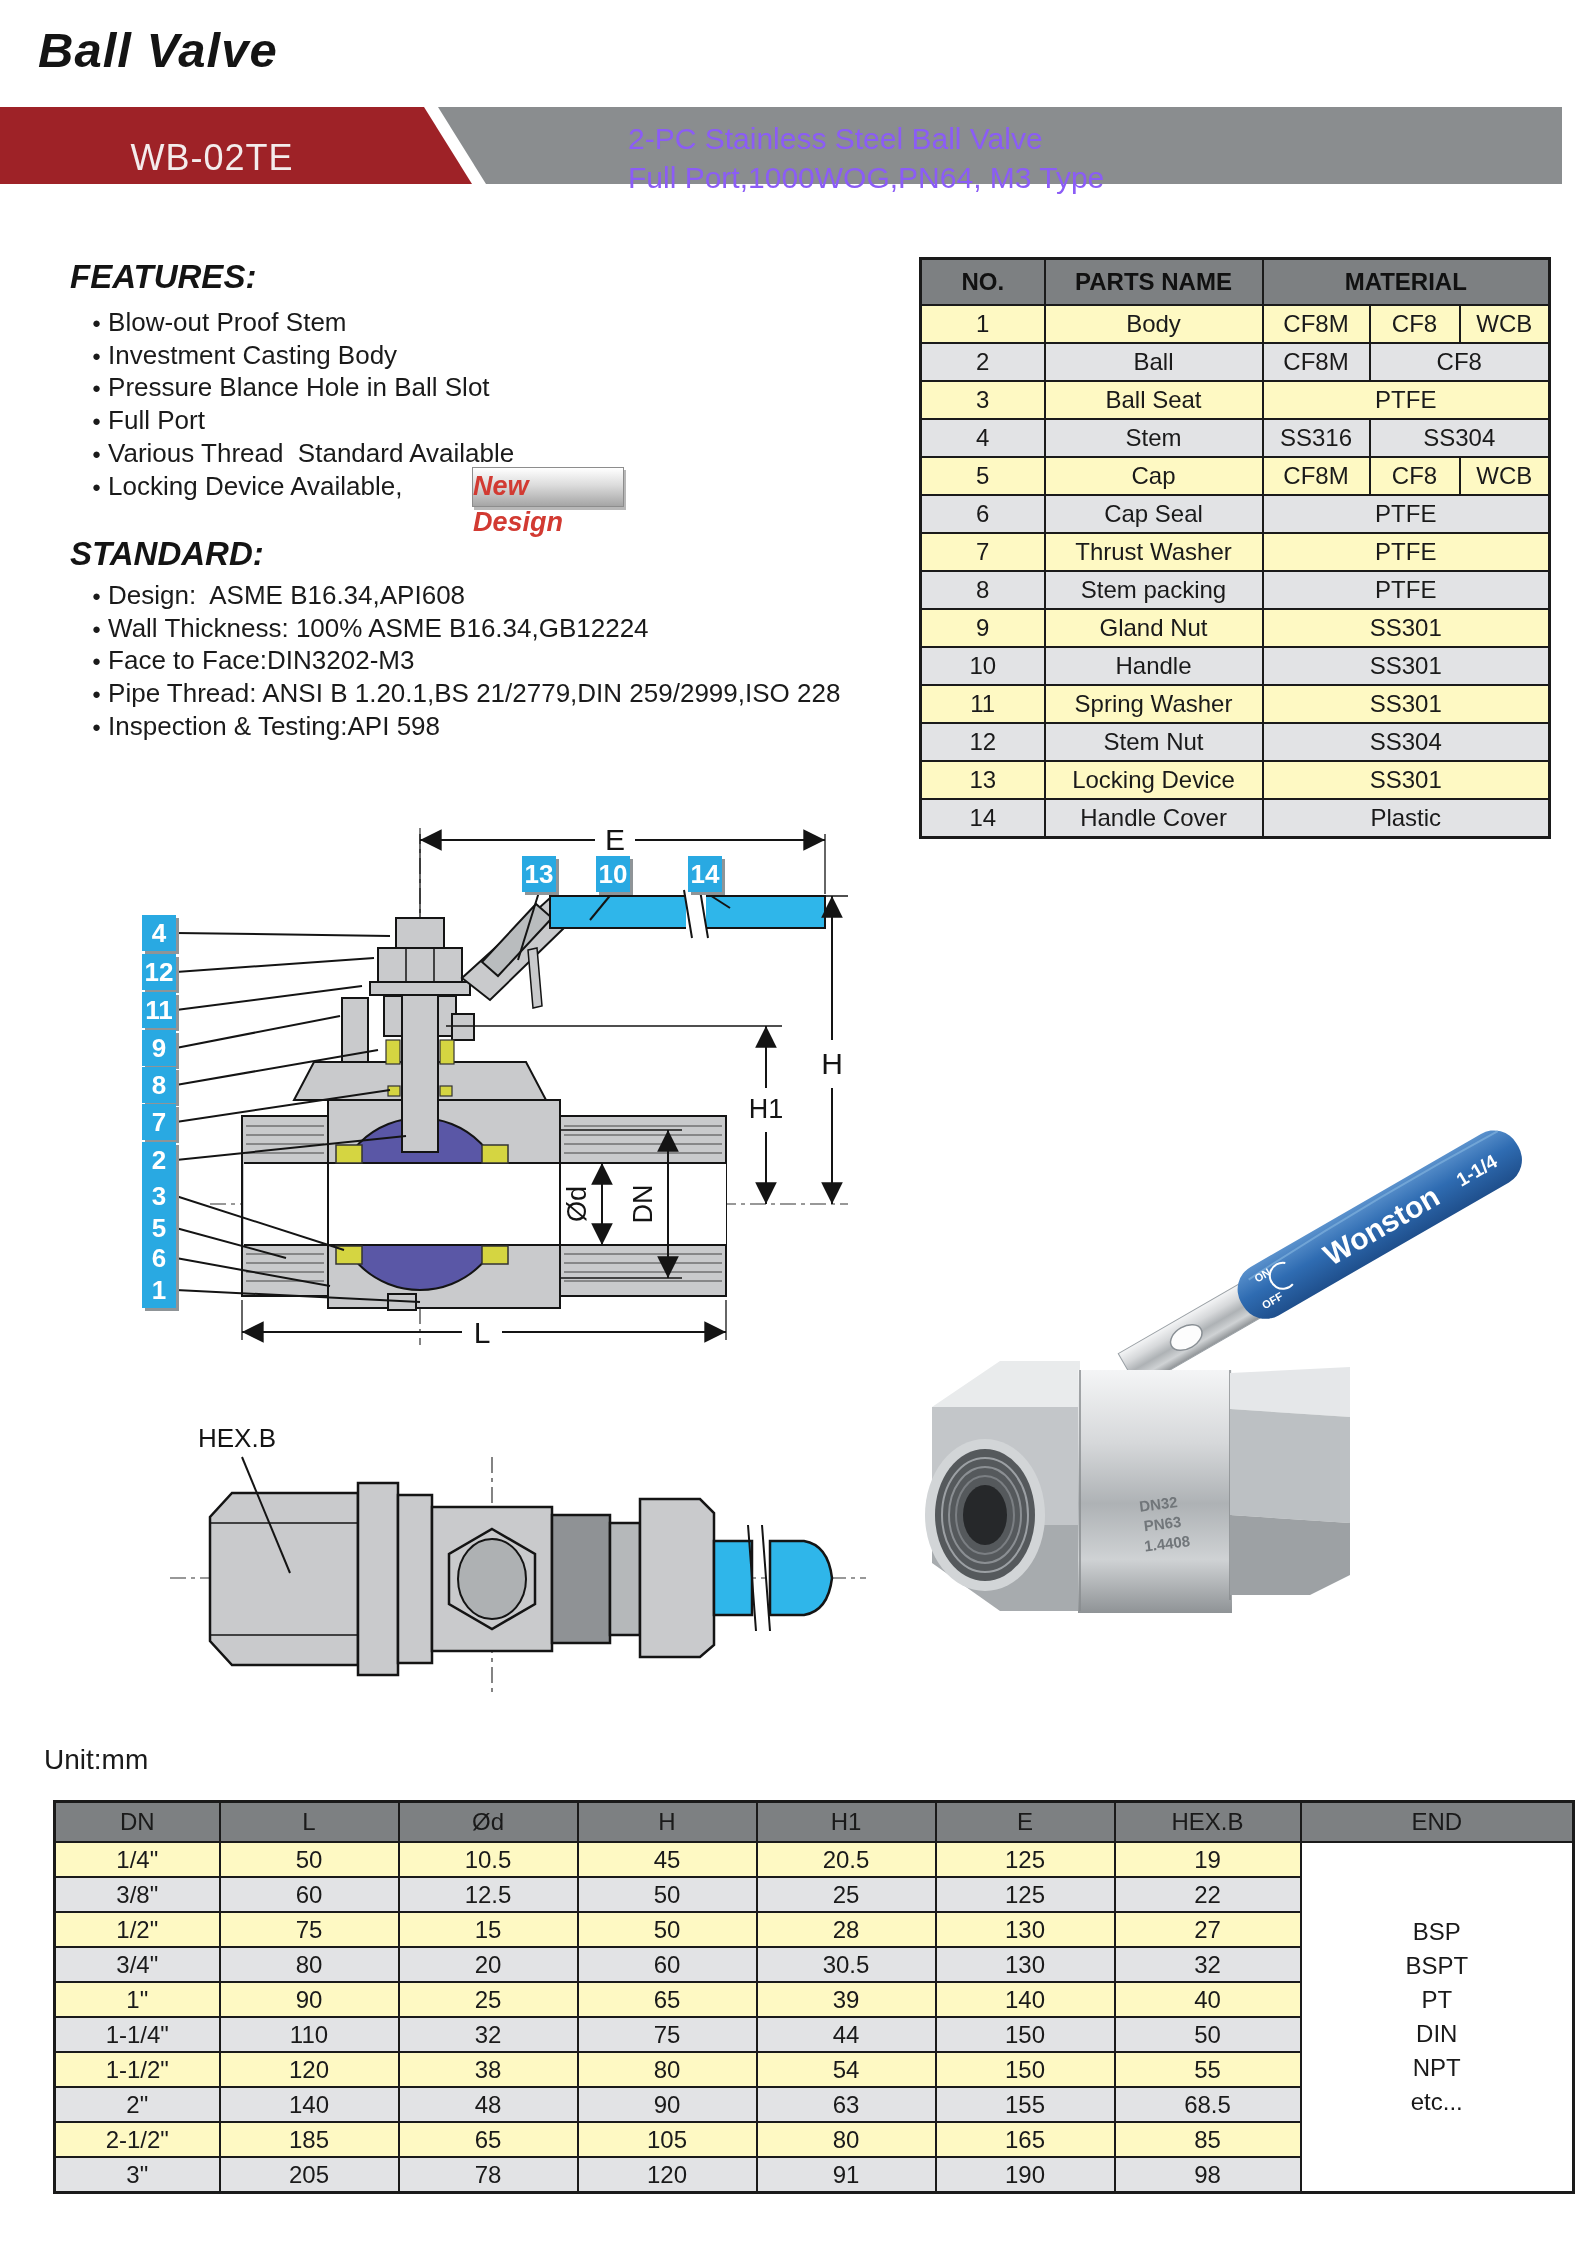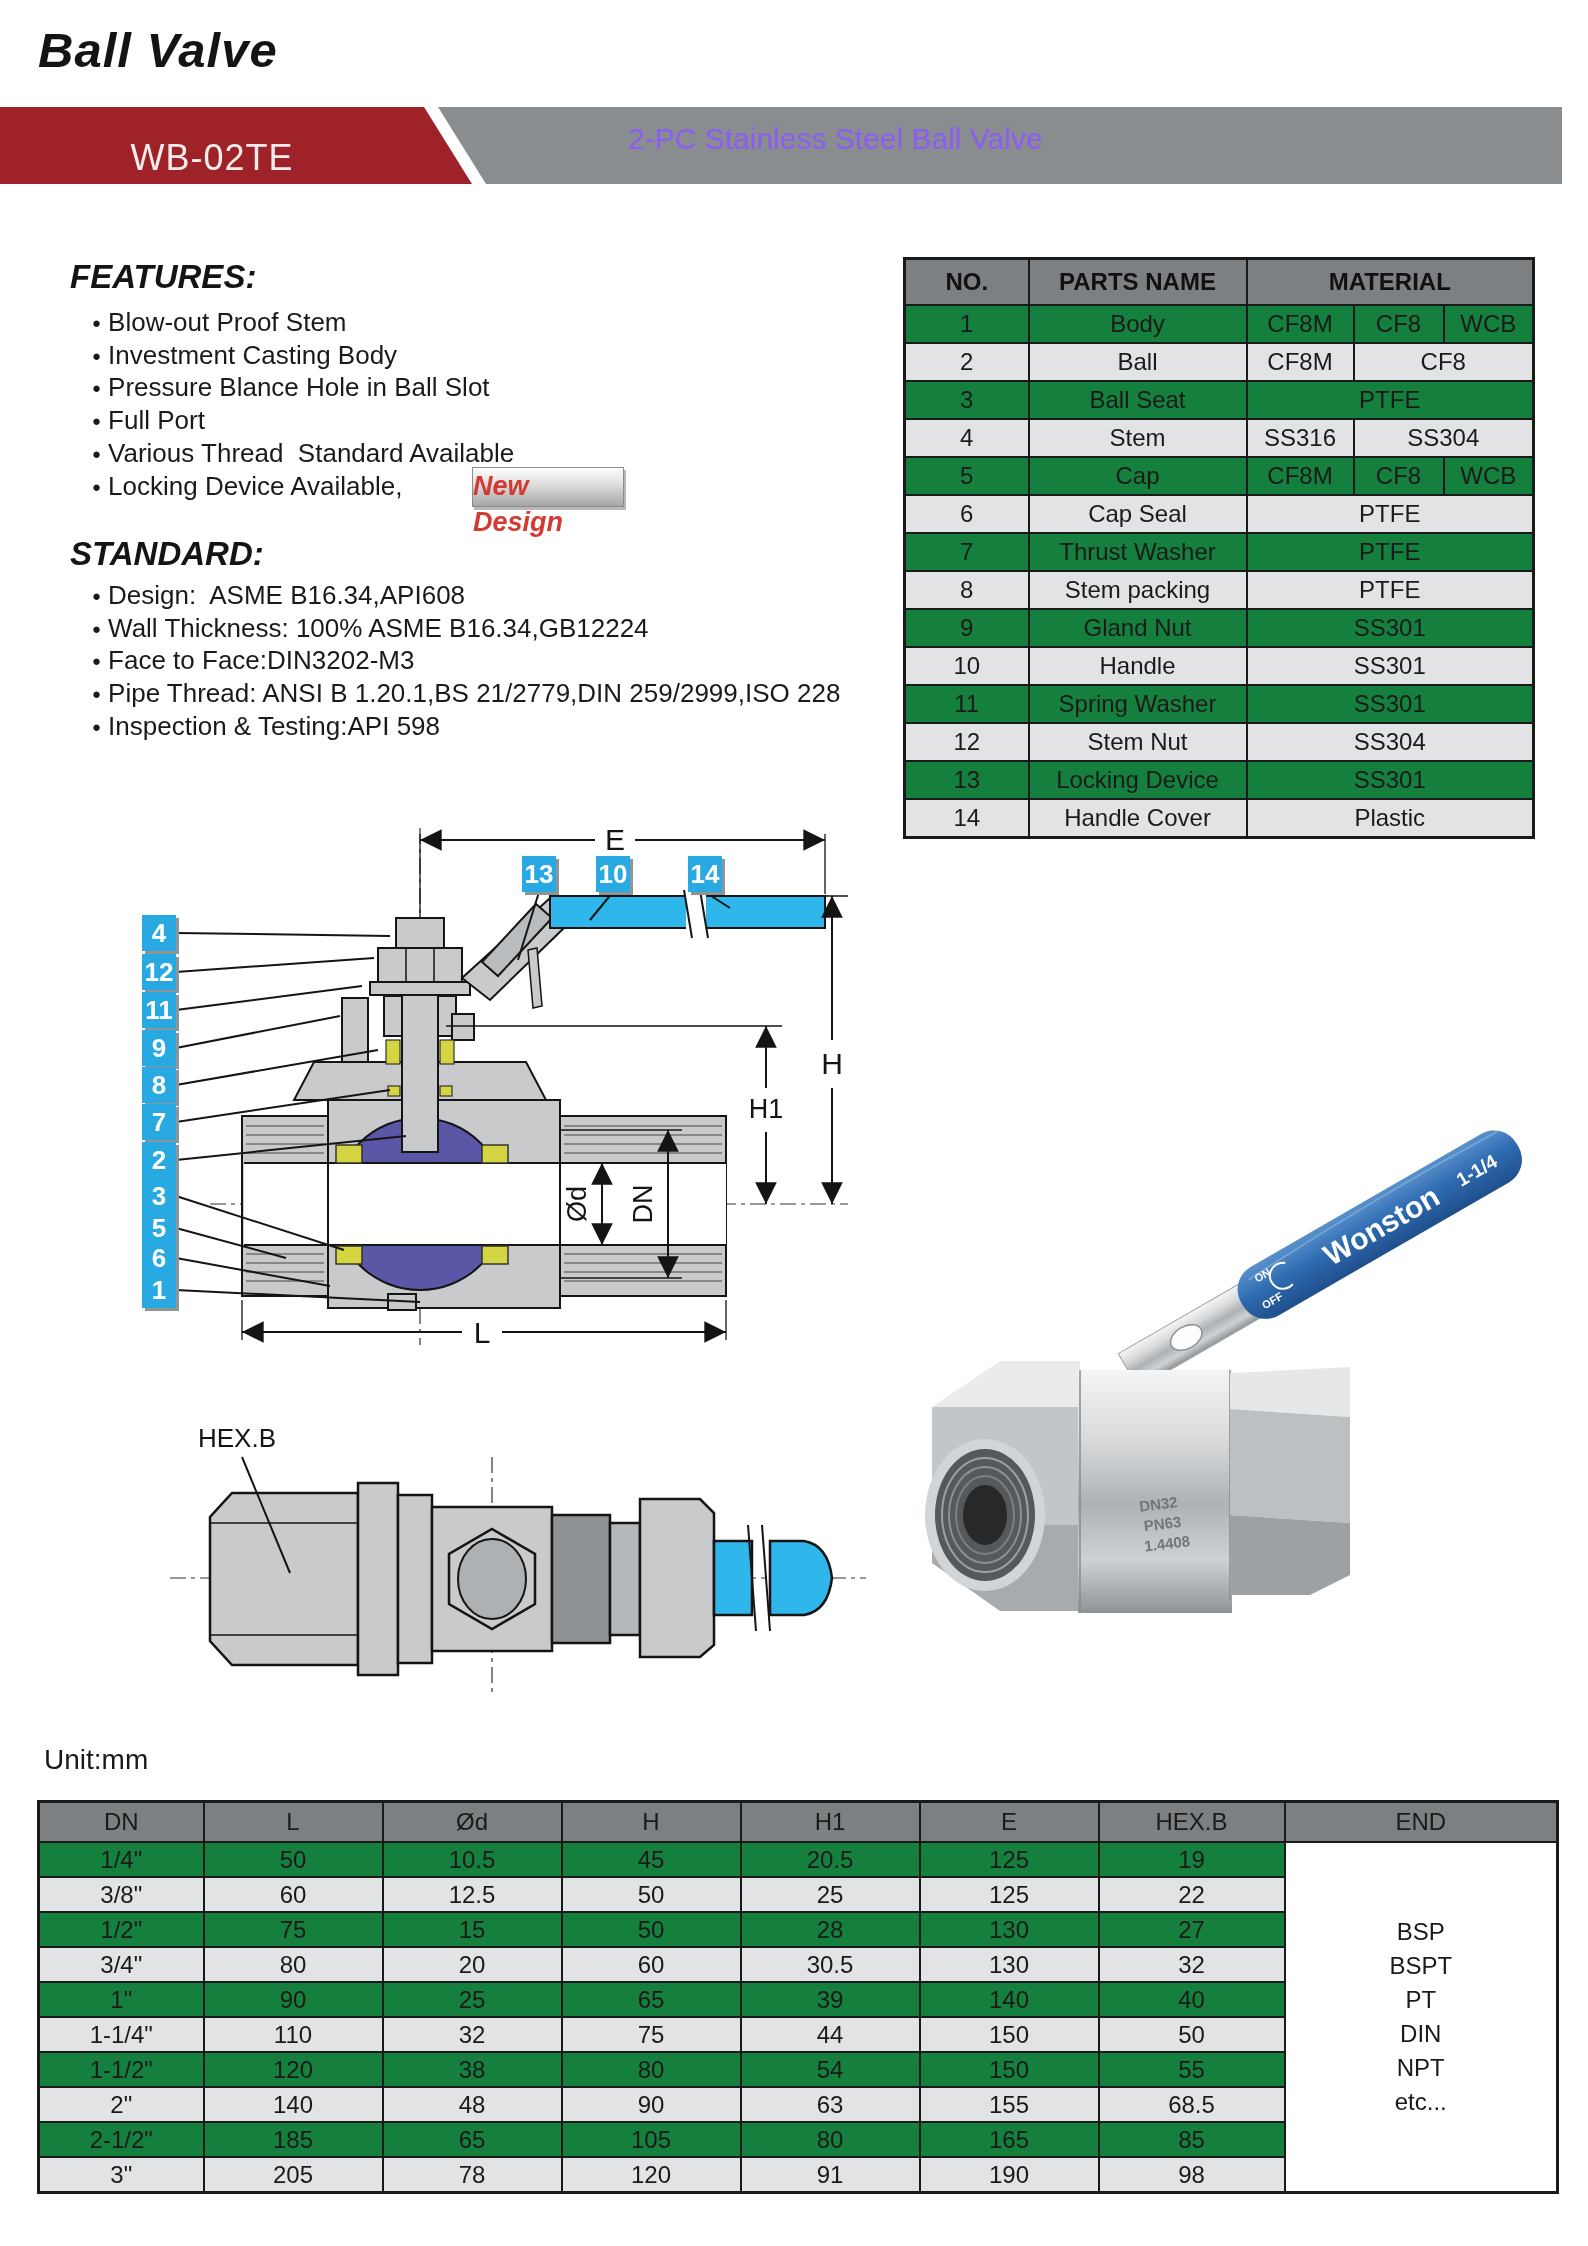--- a/index.html
+++ b/index.html
@@ -19,21 +19,21 @@
   
   .sec-head{position:absolute;font-size:33px;font-weight:bold;font-style:italic;color:#141414;}
   .blist{position:absolute;left:92px;}
   .blist .item{display:flex;align-items:center;height:32.8px;font-size:26px;white-space:pre;}
   .blist .dot{font-size:15px;margin-right:7px;}
   .badge{position:absolute;left:428px;top:467px;width:150px;height:38px;line-height:36px;text-align:left;
          background:linear-gradient(180deg,#ffffff 0%,#dcdcdc 45%,#a5a5a5 100%);
          border:1px solid #8d8d8d;box-shadow:2px 3px 0 rgba(125,125,125,.55);
          color:#d23a32;font-size:27px;font-weight:bold;font-style:italic;margin-left:44px;}
   
-  table{border-collapse:collapse;table-layout:fixed;position:absolute;background:#15803d;}
+  table{border-collapse:collapse;table-layout:fixed;position:absolute;background:#fef9c3;margin-left:16px;}
   td,th{border:2px solid #1a1a1a;text-align:center;vertical-align:middle;overflow:hidden;
         font-weight:normal;padding:0;}
   .parts{left:903px;top:257px;width:629px;border:3px solid #1a1a1a;font-size:24px;}
   .parts th{height:44px;background:#7d8082;font-weight:bold;color:#111;}
   .parts td{height:36px;}
   .dims{left:37px;top:1800px;width:1519px;border:3px solid #1a1a1a;font-size:24px;}
   .dims th{height:38px;background:#7d8082;color:#1a1a1a;}
   .dims td{height:33px;}
   tr.even td{background:#e2e3e5;}
   td.endcell{background:#ffffff !important;font-size:24px;line-height:34px;vertical-align:middle;}
@@ -50,20 +50,21 @@
 
 <div class="page">
 
   <div class="title">Ball Valve</div>
   <div class="banner">
     <div class="gray"></div>
     <div class="red"></div>
     <div class="model">WB-02TE</div>
     <div class="subtitle">
       <div>2-PC Stainless Steel Ball Valve</div>
+      <div>Full Port,1000WOG,PN64, M3 Type</div>
     </div>
   </div>
 
   <div class="sec-head" style="left:70px;top:258px;">FEATURES:</div>
   <div class="blist" style="top:306px;">
     <div class="item"><span class="dot">●</span><span>Blow-out Proof Stem</span></div>
     <div class="item"><span class="dot">●</span><span>Investment Casting Body</span></div>
     <div class="item"><span class="dot">●</span><span>Pressure Blance Hole in Ball Slot</span></div>
     <div class="item"><span class="dot">●</span><span>Full Port</span></div>
     <div class="item"><span class="dot">●</span><span>Various Thread  Standard Available</span></div>

